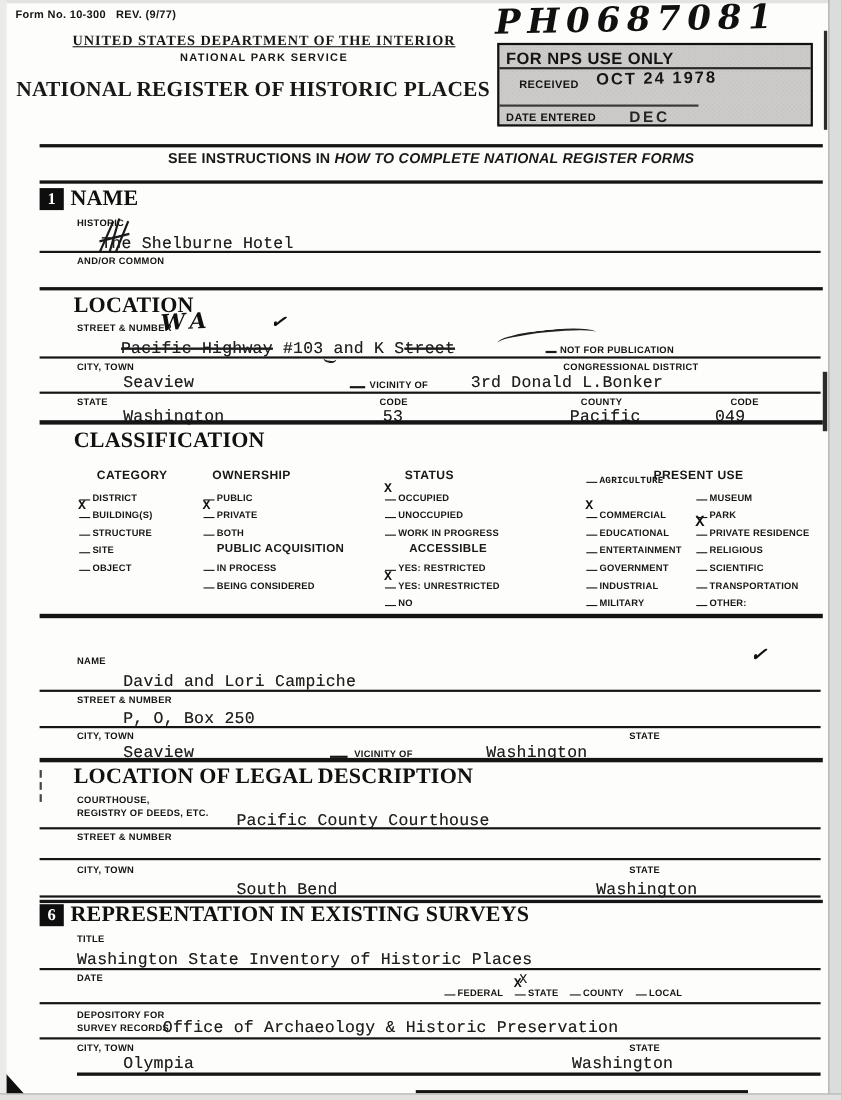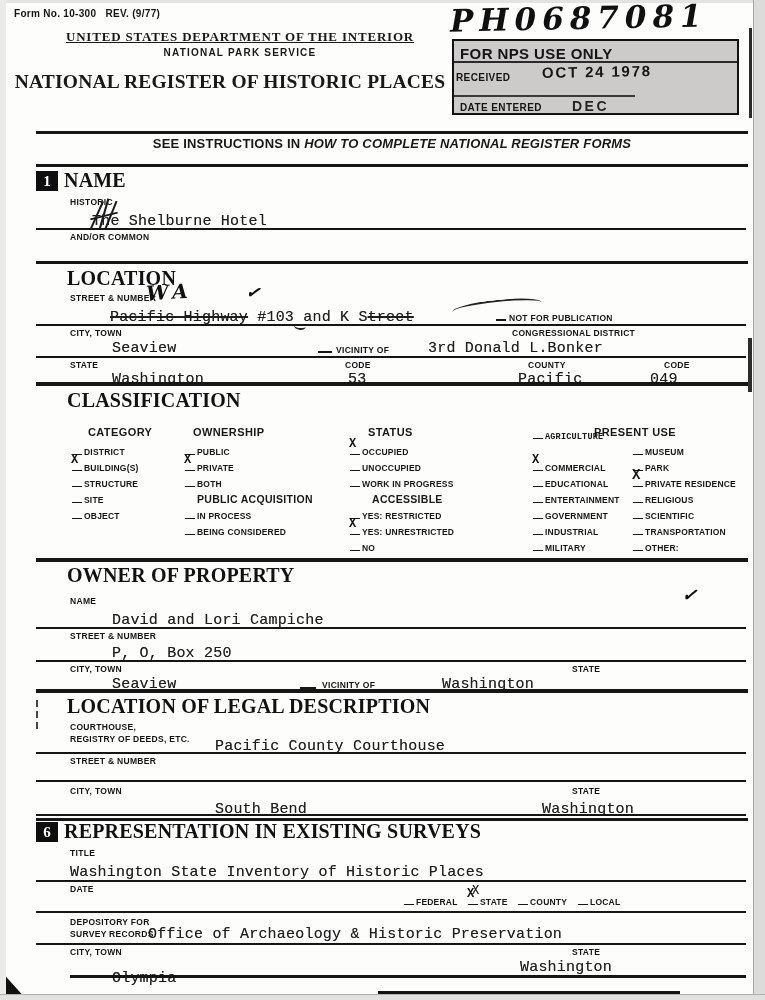--- a/index.html
+++ b/index.html
@@ -59,21 +59,21 @@
   <div class="ctr dept" style="left:30px;top:29px;width:420px;">UNITED STATES DEPARTMENT OF THE INTERIOR</div>
   <div class="ctr agency" style="left:30px;top:47px;width:420px;">NATIONAL PARK SERVICE</div>
   <div class="ctr bigtitle" style="left:5px;top:71px;width:450px;">NATIONAL REGISTER OF HISTORIC PLACES</div>
   <div class="stroke" style="left:3px;top:7px;width:2px;height:18px;background:#555;"></div>
 
   <div class="hand" style="left:450px;top:0px;font-size:31px;letter-spacing:6px;transform:rotate(-1.2deg);">PH0687081</div>
 
   <div class="npsbox">
     <div class="lb" style="left:6px;top:4px;font-size:15px;">FOR NPS USE ONLY</div>
     <div class="hr" style="left:0;top:20px;width:100%;height:1.5px;background:#2a2a2a;"></div>
-    <div class="lb" style="left:2px;top:31px;font-size:10px;">RECEIVED</div>
+    <div class="lb" style="left:18px;top:31px;font-size:10px;">RECEIVED</div>
     <div class="stamp" style="left:88px;top:22px;font-size:15px;transform:rotate(-1deg);">OCT 24 1978</div>
     <div class="hr" style="left:0;top:54px;width:64%;height:1.5px;background:#3a3a3a;"></div>
     <div class="lb" style="left:6px;top:61px;font-size:10px;">DATE ENTERED</div>
     <div class="stamp" style="left:118px;top:57px;font-size:14px;letter-spacing:2.5px;opacity:.92;">DEC</div>
   </div>
   <div class="vr" style="left:749px;top:28px;width:3px;height:90px;"></div>
 
   <div class="hr" style="left:36px;top:131px;width:712px;height:3px;"></div>
   <div class="ins" style="top:136px;"><span>SEE INSTRUCTIONS IN </span><em>HOW TO COMPLETE NATIONAL REGISTER FORMS</em></div>
   <div class="hr" style="left:36px;top:164px;width:712px;height:3px;"></div>
@@ -156,21 +156,20 @@
   <div class="ck" style="left:633px;top:447px;"><span class="bk"><b class="mk"></b></span><span>MUSEUM</span></div>
   <div class="ck" style="left:633px;top:463px;"><span class="bk"><b class="mk"></b></span><span>PARK</span></div>
   <div class="ck" style="left:633px;top:479px;"><span class="bk"><b class="mk" style="font-size:14px;top:-12px;">X</b></span><span>PRIVATE RESIDENCE</span></div>
   <div class="ck" style="left:633px;top:495px;"><span class="bk"><b class="mk"></b></span><span>RELIGIOUS</span></div>
   <div class="ck" style="left:633px;top:511px;"><span class="bk"><b class="mk"></b></span><span>SCIENTIFIC</span></div>
   <div class="ck" style="left:633px;top:527px;"><span class="bk"><b class="mk"></b></span><span>TRANSPORTATION</span></div>
   <div class="ck" style="left:633px;top:543px;"><span class="bk"><b class="mk"></b></span><span>OTHER:</span></div>
 
   <div class="hr" style="left:36px;top:558px;width:712px;height:4px;"></div>
 
-  <div class="h2" style="left:67px;top:564px;">OWNER OF PROPERTY</div>
   <div class="lb" style="left:70px;top:596px;">NAME</div>
   <div class="hand" style="left:682px;top:584px;font-size:18px;transform:rotate(5deg);">✓</div>
   <div class="tp" style="left:112px;top:612px;">David and Lori Campiche</div>
   <div class="hr" style="left:36px;top:627px;width:710px;height:2px;"></div>
   <div class="lb" style="left:70px;top:631px;">STREET &amp; NUMBER</div>
   <div class="tp" style="left:112px;top:645px;">P, O, Box 250</div>
   <div class="hr" style="left:36px;top:660px;width:710px;height:2px;"></div>
   <div class="lb" style="left:70px;top:664px;">CITY, TOWN</div>
   <div class="lb" style="left:572px;top:664px;">STATE</div>
   <div class="tp" style="left:112px;top:676px;">Seaview</div>
@@ -207,21 +206,21 @@
   <div class="ck" style="left:468px;top:897px;"><span class="bk"><b class="mk">X</b></span><span>STATE</span></div>
   <div class="ck" style="left:518px;top:897px;"><span class="bk"><b class="mk"></b></span><span>COUNTY</span></div>
   <div class="ck" style="left:578px;top:897px;"><span class="bk"><b class="mk"></b></span><span>LOCAL</span></div>
   <div class="hr" style="left:36px;top:911px;width:710px;height:2px;"></div>
   <div class="lb" style="left:70px;top:917px;">DEPOSITORY FOR</div>
   <div class="lb" style="left:70px;top:929px;">SURVEY RECORDS</div>
   <div class="tp" style="left:148px;top:926px;">Office of Archaeology &amp; Historic Preservation</div>
   <div class="hr" style="left:36px;top:943px;width:710px;height:2px;"></div>
   <div class="lb" style="left:70px;top:947px;">CITY, TOWN</div>
   <div class="lb" style="left:572px;top:947px;">STATE</div>
-  <div class="tp" style="left:112px;top:959px;margin-top:11px;">Olympia</div>
+  <div class="tp" style="left:112px;top:959px;">Olympia</div>
   <div class="tp" style="left:520px;top:959px;">Washington</div>
   <div class="hr" style="left:70px;top:975px;width:676px;height:2.5px;"></div>
 
   <div class="hr" style="left:378px;top:991px;width:302px;height:2.5px;"></div>
   <div class="tri"></div>
 
   <div class="edge top"></div>
   <div class="edge left"></div>
   <div class="edge right"></div>
   <div class="edge bottom"></div>

